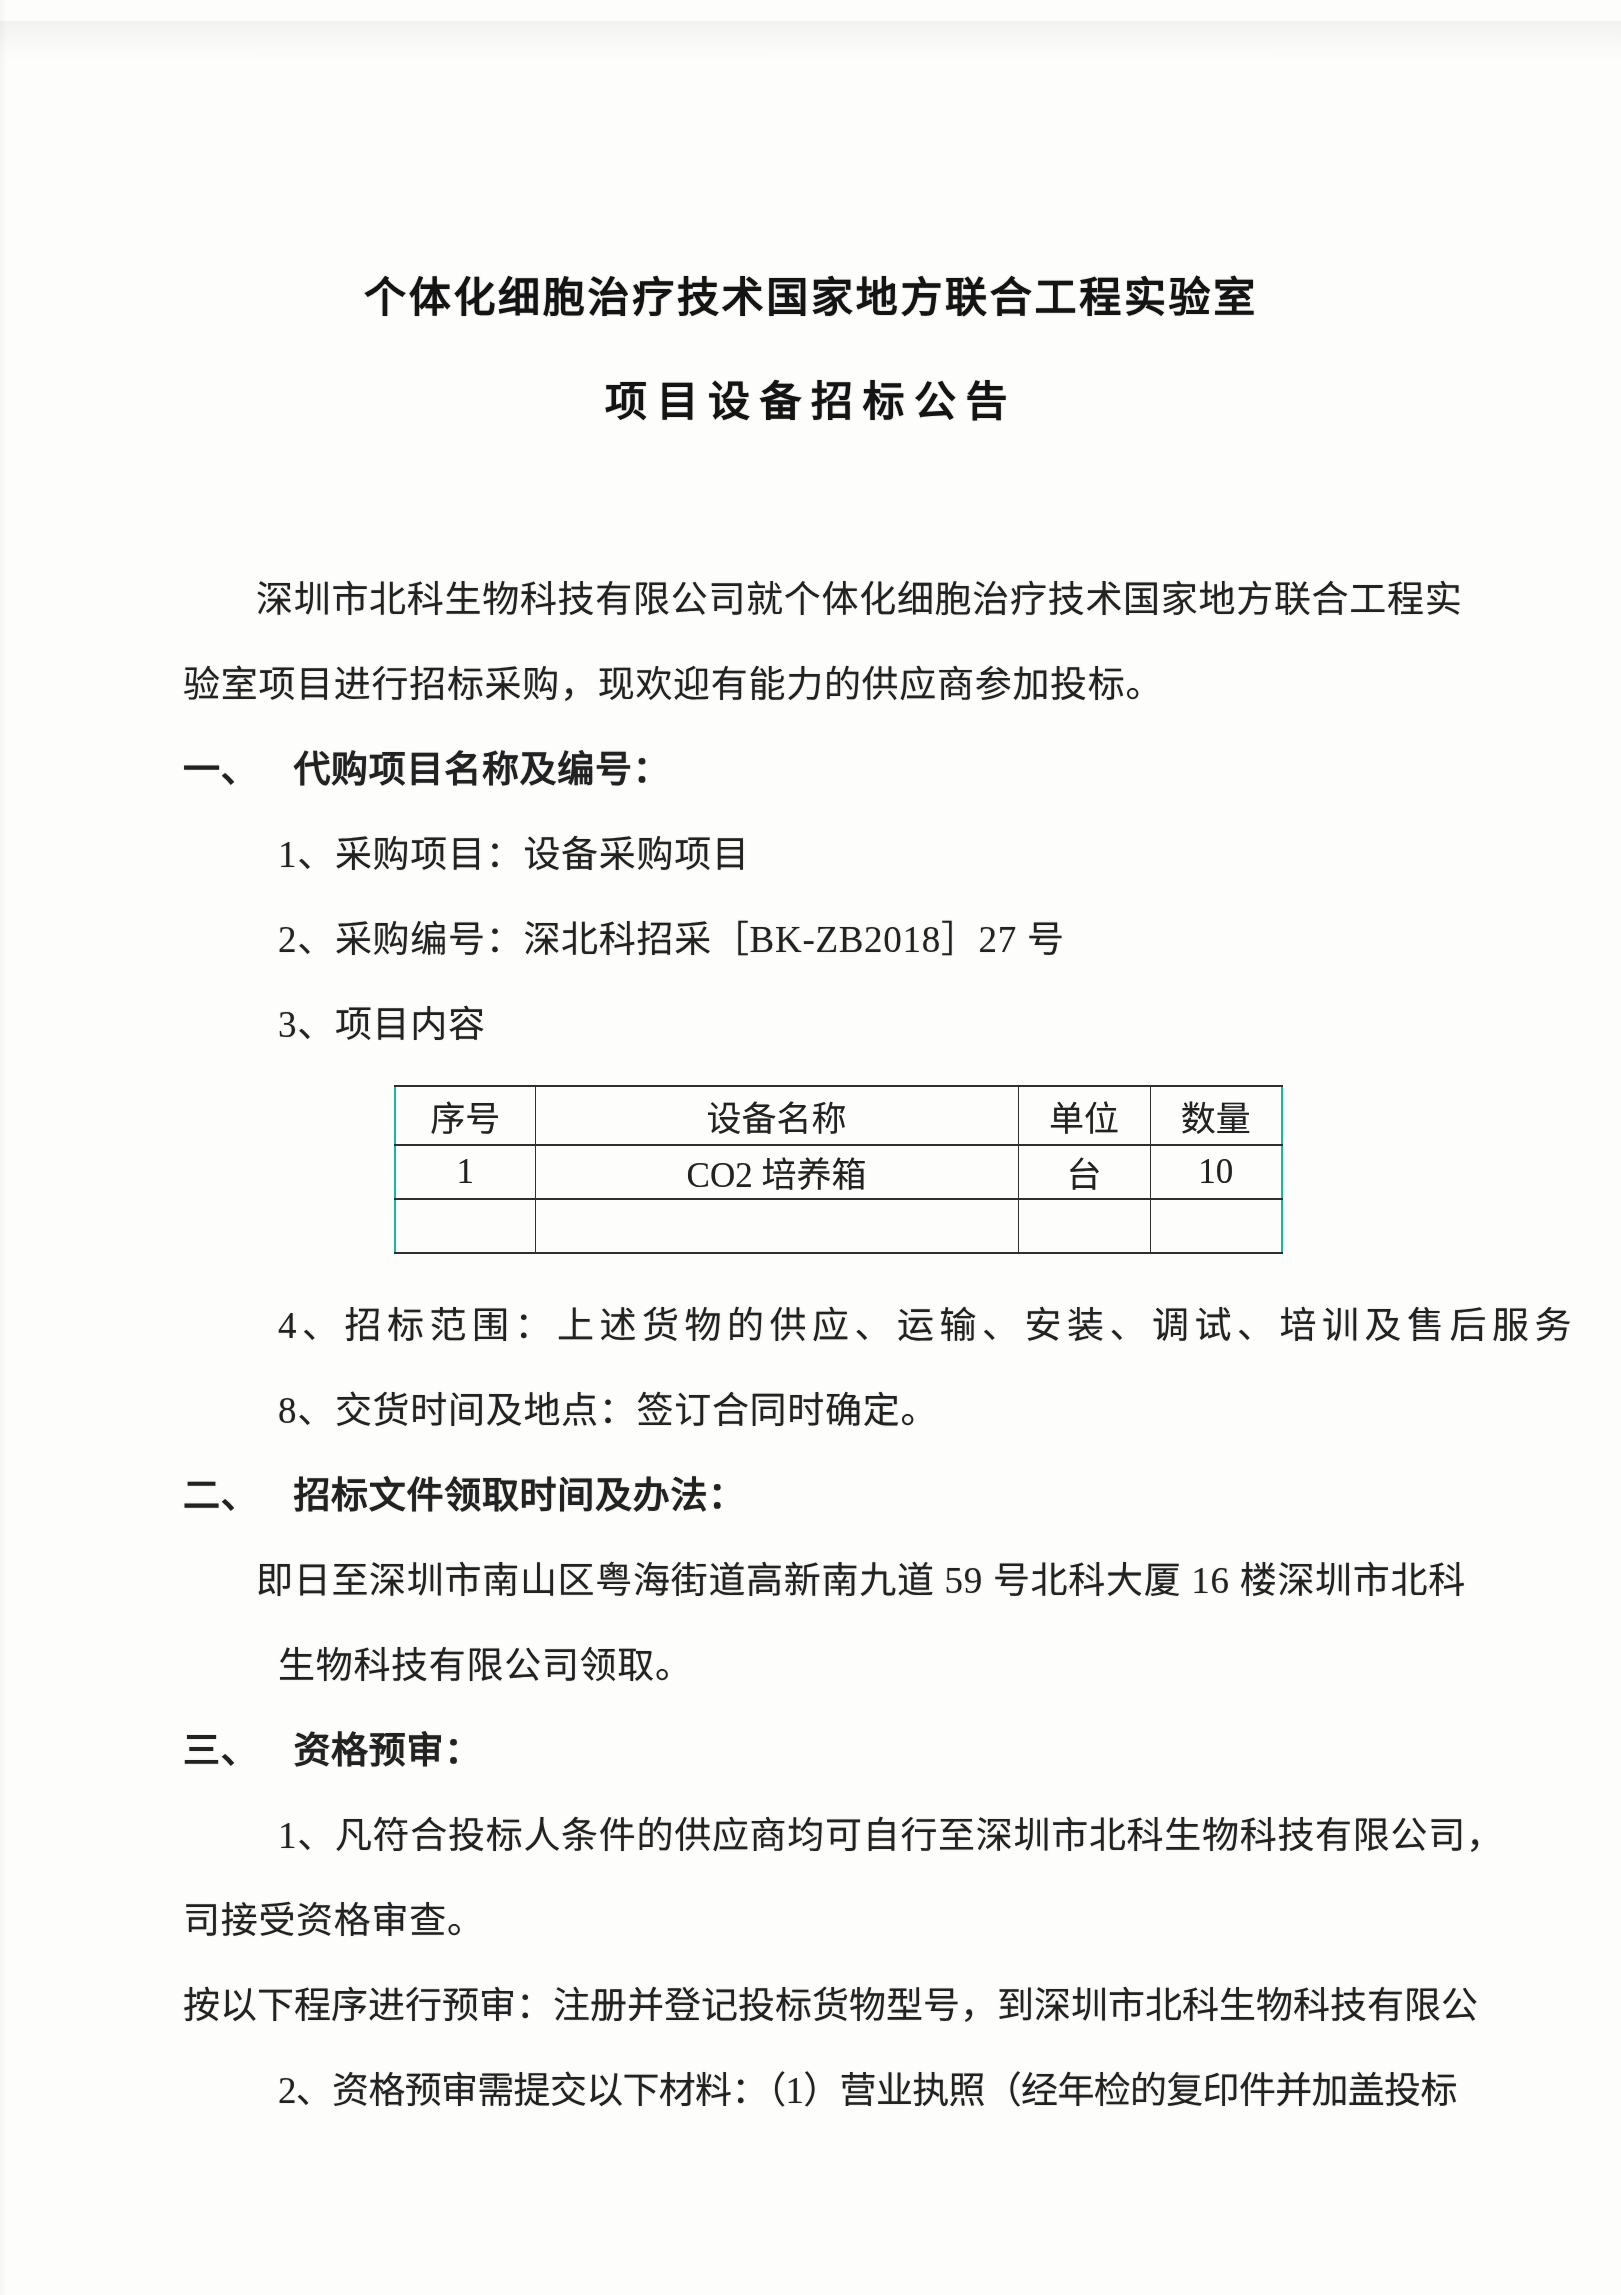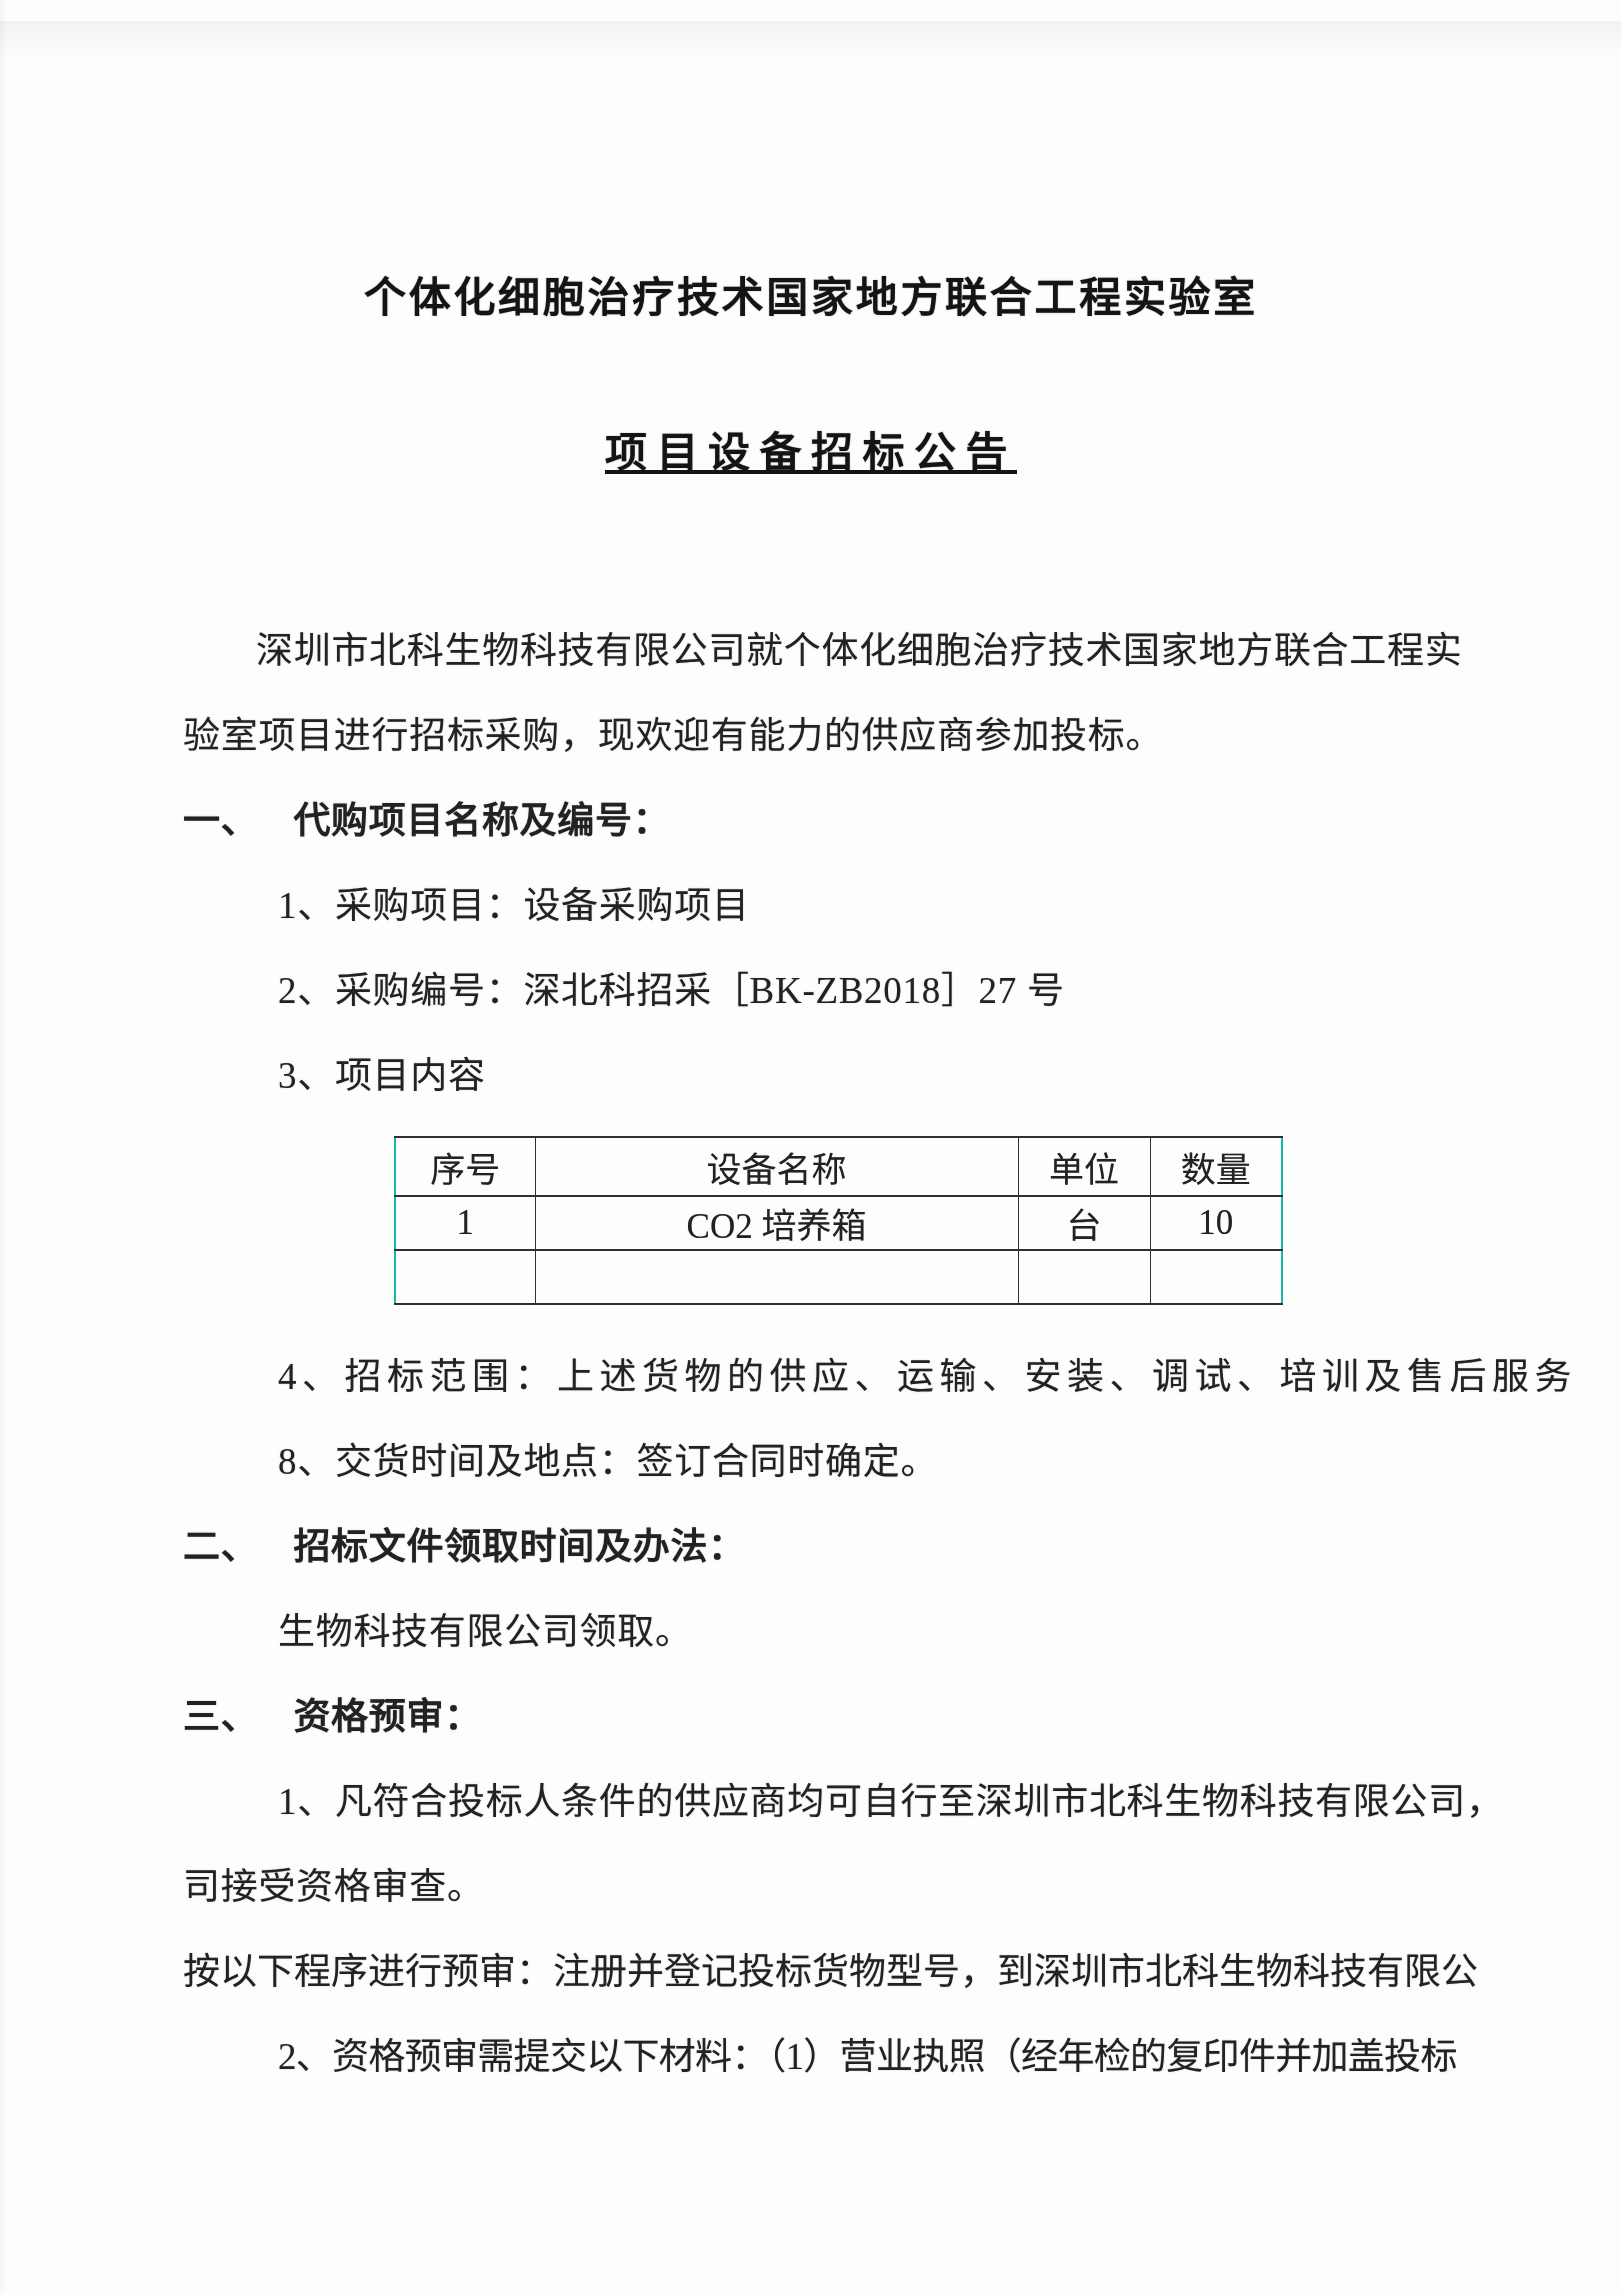--- a/index.html
+++ b/index.html
@@ -25,21 +25,21 @@
   }
   .title{
     text-align:center;font-weight:bold;color:#141414;
     font-size:42px;line-height:55px;
     margin:0 -109px 0 -183px;              
     letter-spacing:2.7px;
     text-shadow:0 0 1.4px rgba(40,40,40,0.45);
     white-space:nowrap;
   }
   .t1{margin-top:271px;}
-  .t2{margin-top:100px;letter-spacing:9.5px;text-decoration:underline;}
+  .t2{margin-top:49px;letter-spacing:9.5px;}
   .line{
     font-size:37px;line-height:85px;height:85px;
     letter-spacing:0.7px;margin:0;white-space:nowrap;
     text-shadow:0 0 1.4px rgba(70,70,70,0.35);
   }
   .first{margin-top:127px;}
   .indent{padding-left:73px;}        
   .num-item{padding-left:95px;}      
   .after-table{margin-top:29px;font-family:Liberation Serif, serif;}
   .sec-num{font-weight:bold;margin-right:35px;}
@@ -114,20 +114,21 @@
           <td></td>
         </tr>
       </tbody>
     </table>
 
     <p class="line num-item after-table stretch">4、招标范围：上述货物的供应、运输、安装、调试、培训及售后服务</p>
     <p class="line num-item">8、交货时间及地点：签订合同时确定。</p>
 
     <p class="line"><span class="sec-num">二、</span><span class="sec-txt">招标文件领取时间及办法：</span></p>
 
+    <p class="line indent">即日至深圳市南山区粤海街道高新南九道 59 号北科大厦 16 楼深圳市北科</p>
     <p class="line num-item">生物科技有限公司领取。</p>
 
     <p class="line"><span class="sec-num">三、</span><span class="sec-txt">资格预审：</span></p>
 
     <p class="line num-item">1、凡符合投标人条件的供应商均可自行至深圳市北科生物科技有限公司，</p>
     <p class="line">司接受资格审查。</p>
     <p class="line tight">按以下程序进行预审：注册并登记投标货物型号，到深圳市北科生物科技有限公</p>
     <p class="line num-item cond">2、资格预审需提交以下材料：（1）营业执照（经年检的复印件并加盖投标</p>
 
   </div>

